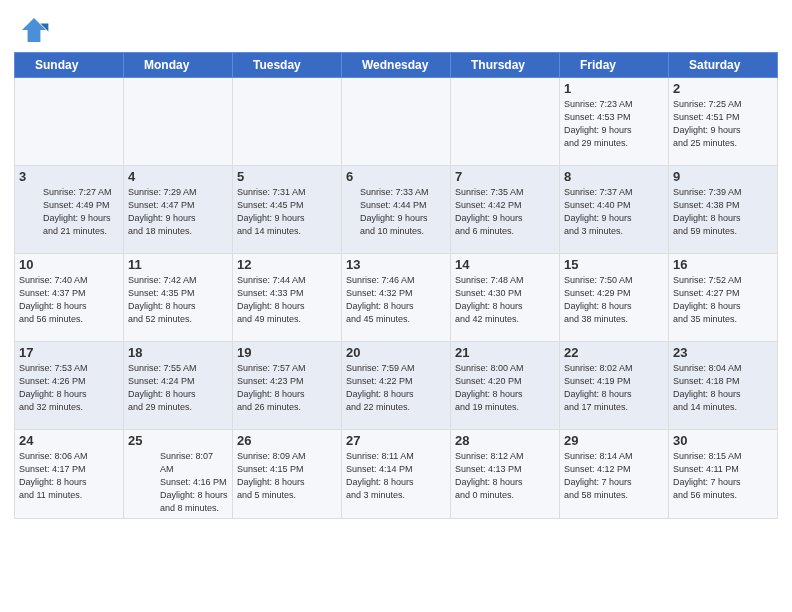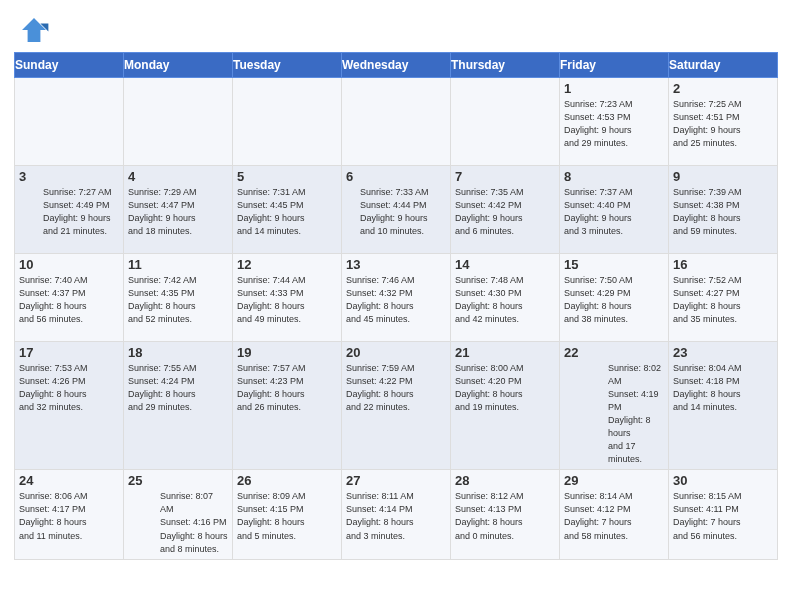--- a/index.html
+++ b/index.html
@@ -56,21 +56,21 @@
       border-collapse: collapse;
       table-layout: fixed;
     }
     .calendar thead tr {
       background: #3a6bc4;
     }
     .calendar thead th {
       color: #fff;
       font-size: 12px;
       font-weight: bold;
-      padding: 5px 0;
+      padding: 5px 20px;
       border: 1px solid #5a8be0;
       text-align: left;
     }
     .calendar tbody tr {
       border-bottom: 1px solid #ccc;
     }
     .calendar tbody td {
       vertical-align: top;
       padding: 3px 4px;
       border: 1px solid #ddd;
@@ -291,21 +291,21 @@
           </td>
           <td>
             <span class="day-num">21</span>
             <div class="day-info" style="white-space: pre-line;">Sunrise: 8:00 AM
 Sunset: 4:20 PM
 Daylight: 8 hours
 and 19 minutes.</div>
           </td>
           <td>
             <span class="day-num">22</span>
-            <div class="day-info" style="white-space: pre-line; margin-left: 44px;">Sunrise: 8:02 AM
+            <div class="day-info" style="white-space: pre-line;">Sunrise: 8:02 AM
 Sunset: 4:19 PM
 Daylight: 8 hours
 and 17 minutes.</div>
           </td>
           <td>
             <span class="day-num">23</span>
             <div class="day-info" style="white-space: pre-line;">Sunrise: 8:04 AM
 Sunset: 4:18 PM
 Daylight: 8 hours
 and 14 minutes.</div>

